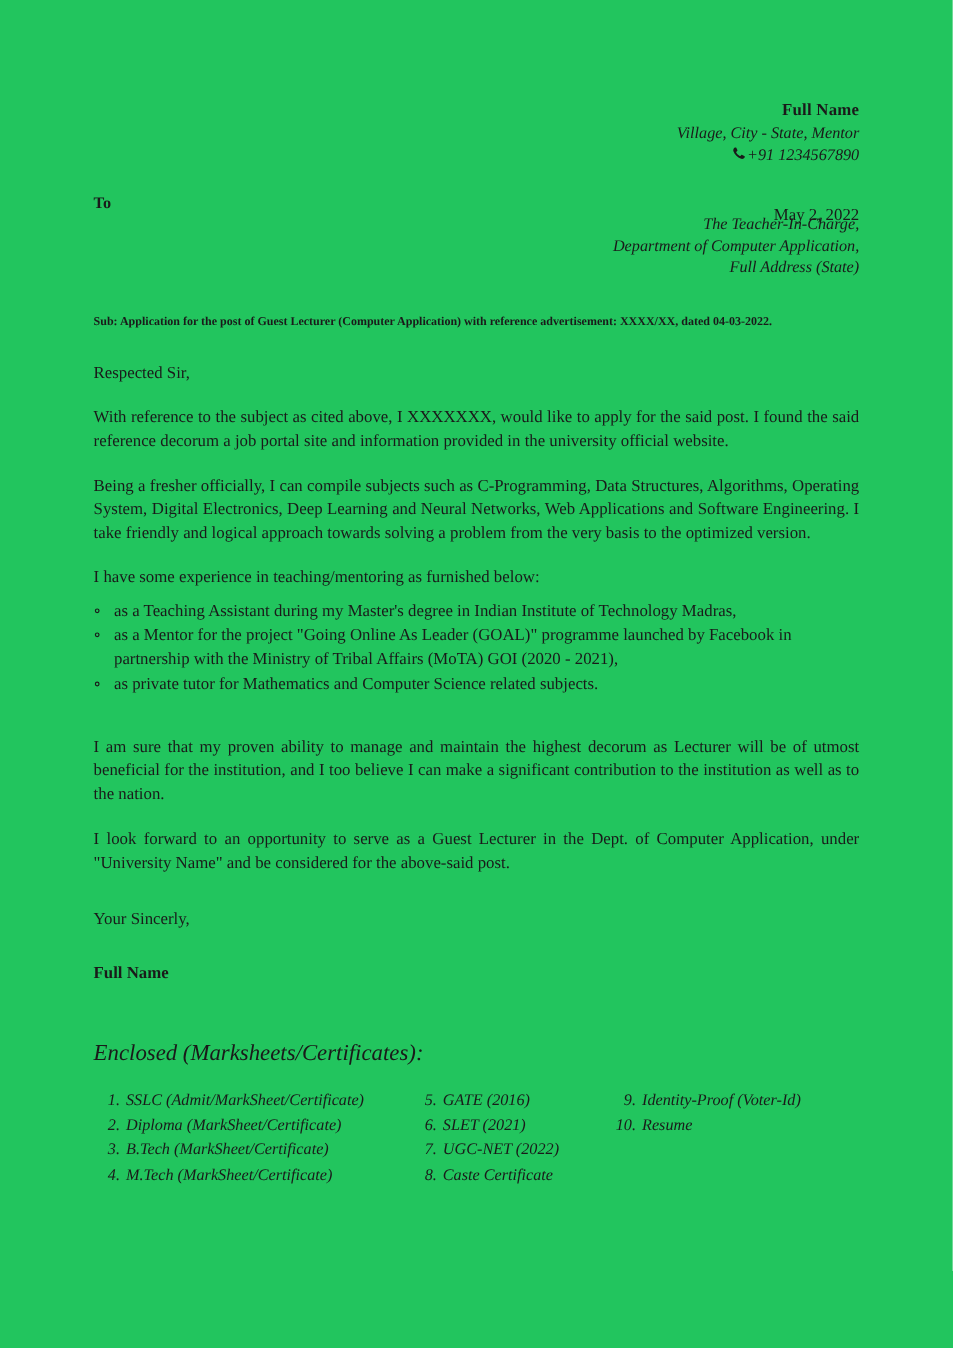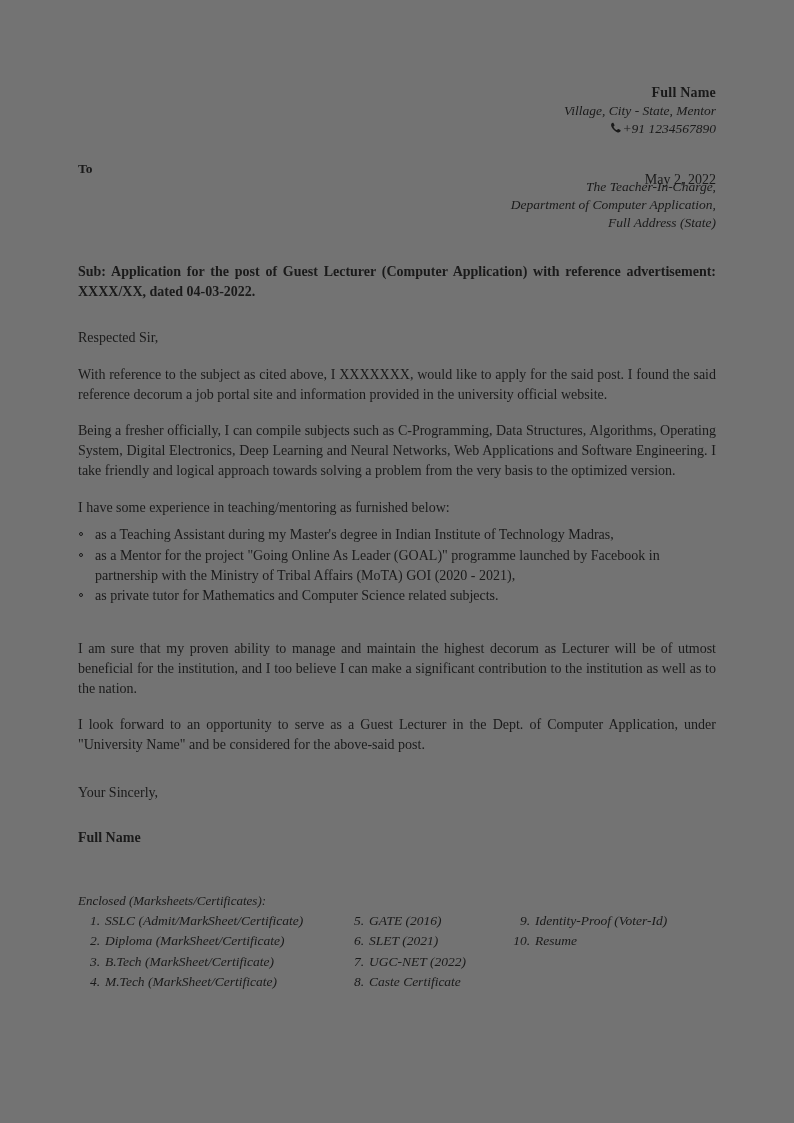--- a/index.html
+++ b/index.html
@@ -11,21 +11,21 @@
     width: 794px;
     height: 1123px;
     font-family: "Liberation Serif", "DejaVu Serif", serif;
     color: #1a1a1a;
     -webkit-font-smoothing: antialiased;
   }
   .page {
     position: relative;
     width: 794px;
     height: 1123px;
-    background: #737373;
+    background: #22c55e;
     box-sizing: border-box;
     padding: 0;
     overflow: hidden;
   }
   .content {
     position: absolute;
     left: 78px;
     top: 84px;
     width: 638px;
   }
@@ -80,21 +80,21 @@
     right: 0;
     top: 12px;
     font-size: 14px;
     font-style: normal;
   }
 
   
   .subject {
     margin-top: 30px;
     font-weight: bold;
-    font-size: 14px;
+    font-size: 10px;
     line-height: 1.42;
     text-align: justify;
   }
 
   
   .salutation {
     margin-top: 28px;
     font-size: 14px;
   }
   p.body {
@@ -150,22 +150,22 @@
     font-size: 14px;
   }
 
   
   .enclosed {
     margin-top: 47px;
     font-style: italic;
     font-size: 13.5px;
   }
   .enclosed-title {
-    font-size: 13px;
-    margin-bottom: 2px;
+    font-size: 19px;
+    margin-bottom: 18px;
   }
   .enc-cols {
     position: relative;
     font-style: italic;
     font-size: 13.5px;
     line-height: 1.52;
   }
   .enc-col {
     position: absolute;
     top: 0;

